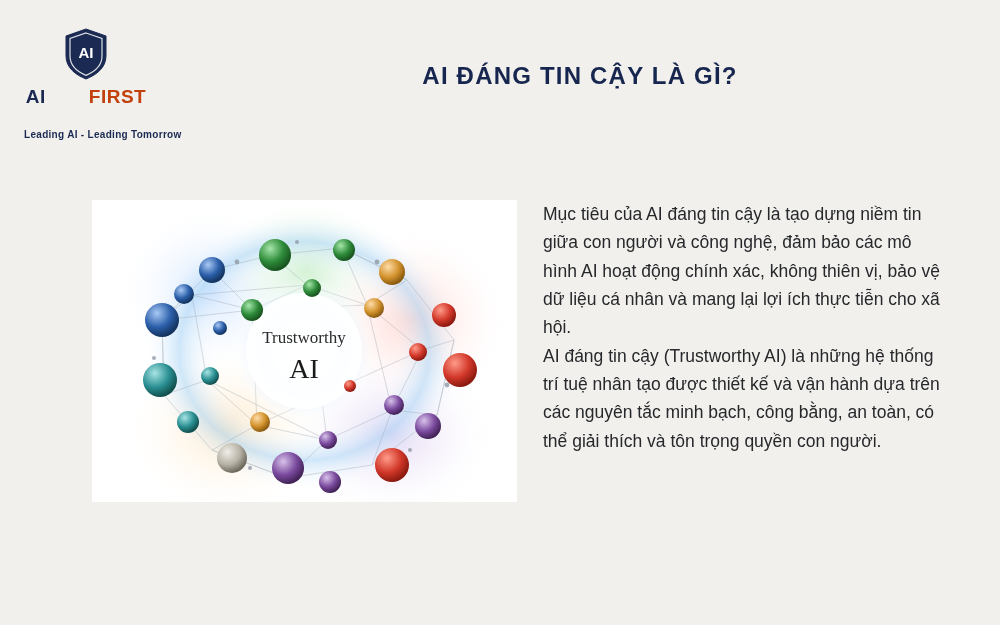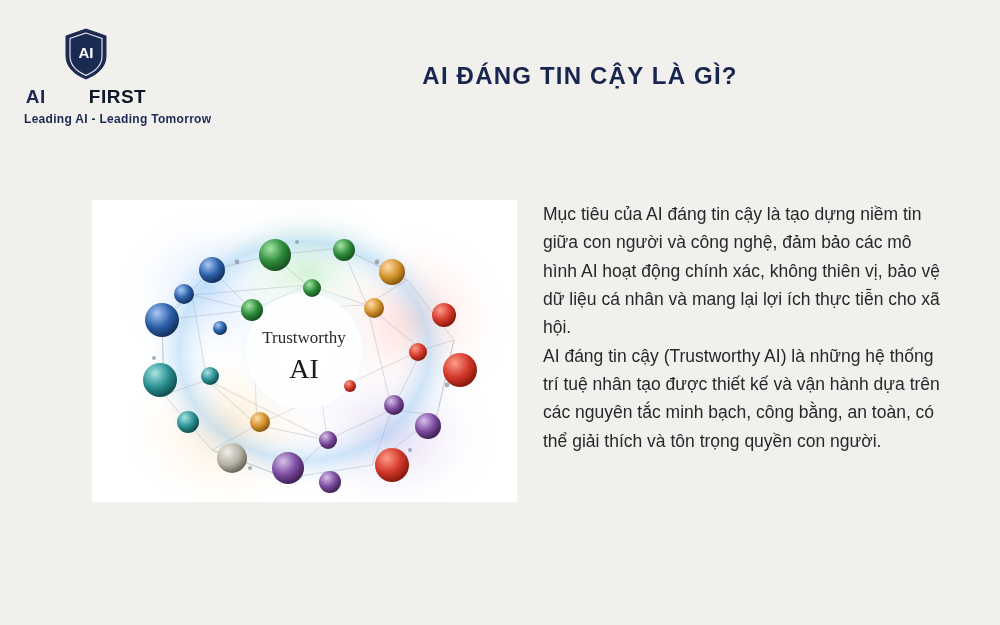--- a/index.html
+++ b/index.html
@@ -32,24 +32,24 @@
   .logo-shield svg { display: block; }
   .logo-word {
     margin-top: 6px;
     font-family: "Liberation Sans", sans-serif;
     font-weight: bold;
     font-size: 19px;
     letter-spacing: 0.5px;
     color: #1b2a52;
   }
   .logo-word .ai { color: #1b2a52; }
-  .logo-word .first { color: #0f172a; padding-left: 43px; }
+  .logo-word .first { color: #c2410c; padding-left: 43px; }
   .logo-tag {
-    margin-top: 4px;
-    font-size: 12px;
+    margin-top: 21px;
+    font-size: 10px;
     font-weight: bold;
     letter-spacing: 0.3px;
     color: #1b2a52;
     white-space: nowrap;
   }
 
   
   .page-title {
     position: absolute;
     left: 200px;

